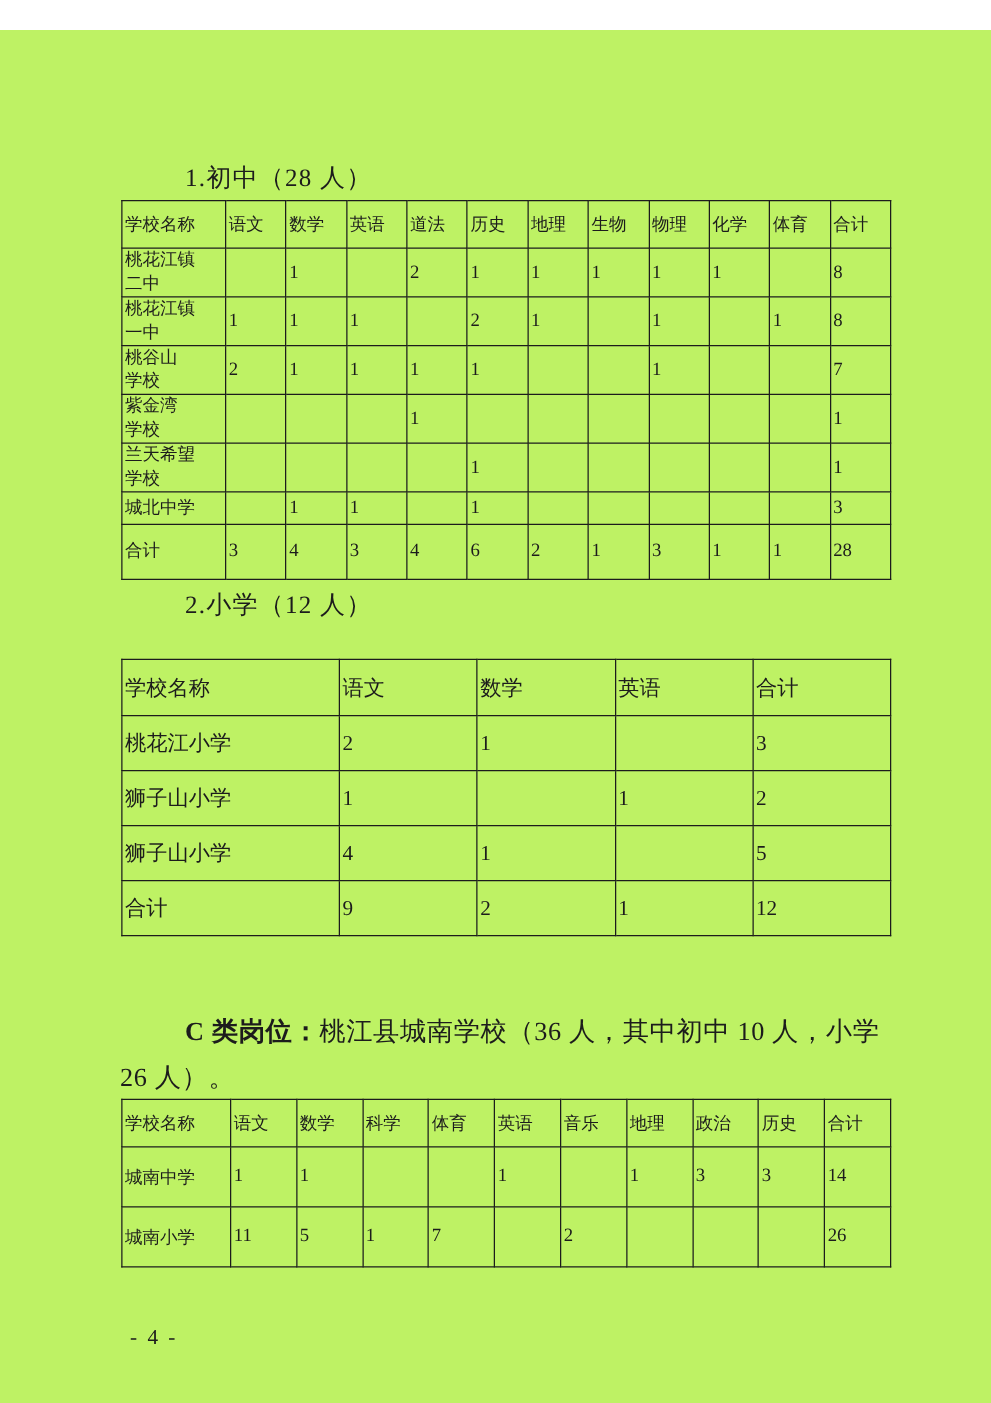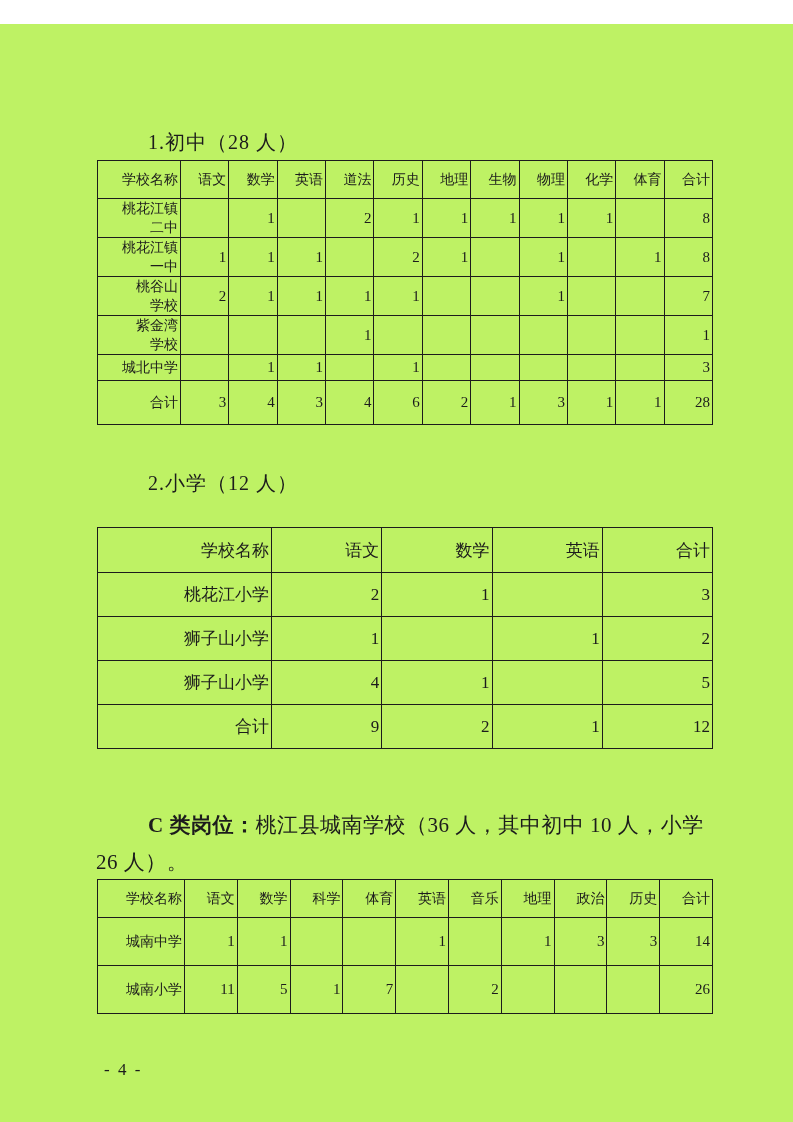--- a/index.html
+++ b/index.html
@@ -22,21 +22,21 @@
   }
   #heading-junior { top: 105px; }
   #heading-primary { top: 446px; }
 
   table.doc-table {
     position: absolute;
     left: 97px;
     width: 616px;
     border-collapse: collapse;
     table-layout: fixed;
-    text-align: right;
+    text-align: left;
   }
   table.doc-table th, table.doc-table td {
     border: 1px solid #1c1c1c;
     padding: 0 2px;
     font-weight: normal;
     vertical-align: middle;
     overflow: hidden;
   }
   td:first-child, th:first-child { white-space: pre-line; }
 
@@ -160,20 +160,35 @@
           <td>1</td>
           <td></td>
           <td></td>
           <td></td>
           <td></td>
           <td></td>
           <td></td>
           <td>1</td>
         </tr>
         <tr>
+          <td>兰天希望
+学校</td>
+          <td></td>
+          <td></td>
+          <td></td>
+          <td></td>
+          <td>1</td>
+          <td></td>
+          <td></td>
+          <td></td>
+          <td></td>
+          <td></td>
+          <td>1</td>
+        </tr>
+        <tr>
           <td>城北中学</td>
           <td></td>
           <td>1</td>
           <td>1</td>
           <td></td>
           <td>1</td>
           <td></td>
           <td></td>
           <td></td>
           <td></td>

